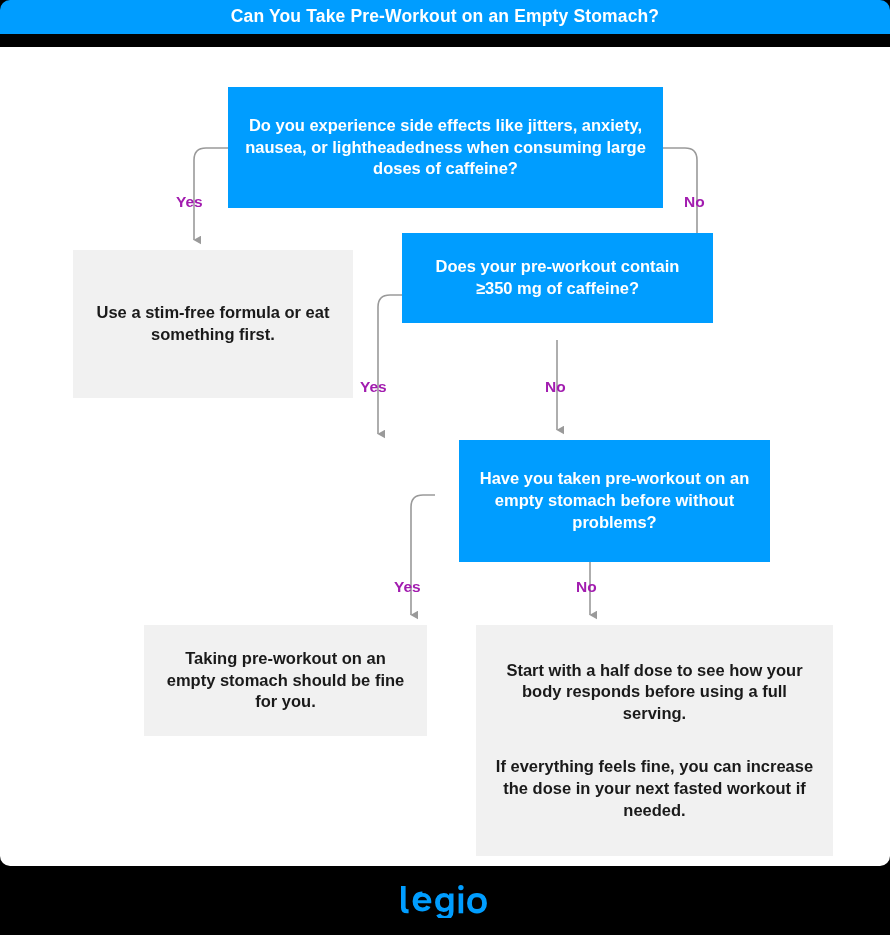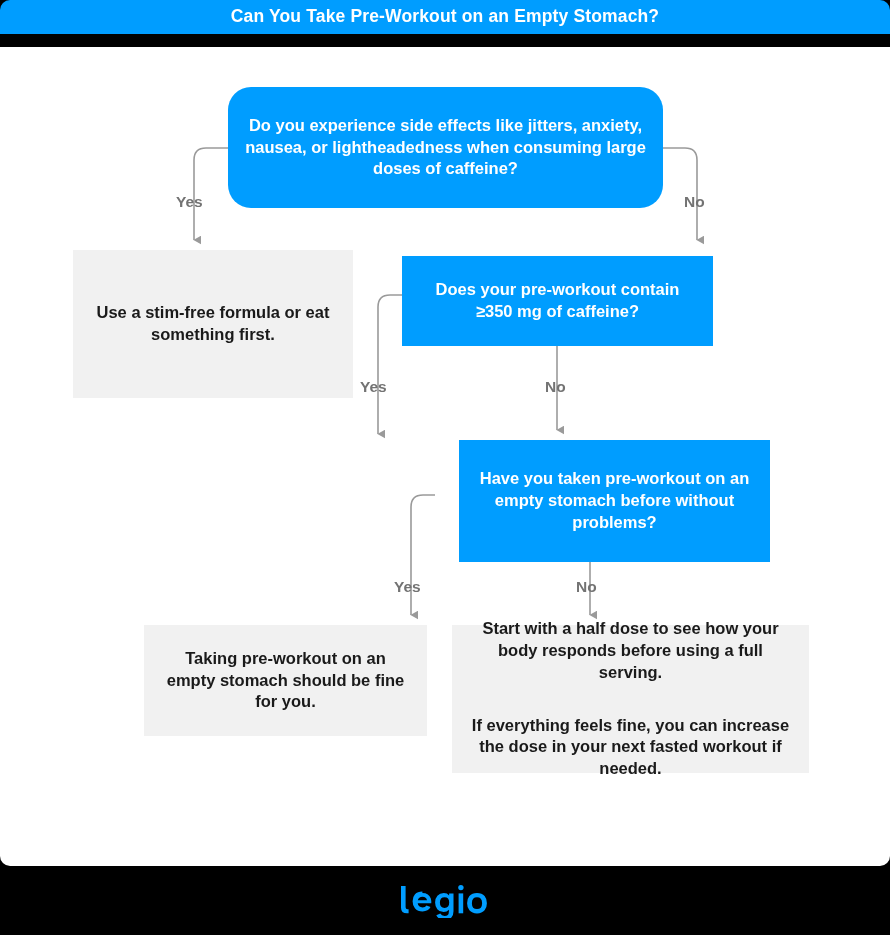--- a/index.html
+++ b/index.html
@@ -94,34 +94,34 @@
     font-size: 16.5px;
   }
   .node.outcome p {
     font-size: 16.5px;
   }
   .node p + p {
     margin-top: 31px;
   }
 
   
-  #node-q1      { left: 228px; top: 40px;  width: 435px; height: 121px; padding: 0 8px; border-radius: 23px; }
+  #node-q1      { left: 228px; top: 40px;  width: 435px; height: 121px; padding: 0 8px; }
   #node-a-yes1  { left: 73px;  top: 203px; width: 280px; height: 148px; padding: 0 16px; }
-  #node-q2      { left: 402px; top: 209px; width: 311px; height: 90px;  padding: 0 28px; }
+  #node-q2      { left: 402px; top: 186px; width: 311px; height: 90px;  padding: 0 28px; }
   #node-a-half  { left: 108px; top: 397px; width: 282px; height: 92px;  padding: 0 20px; }
   #node-q3      { left: 435px; top: 393px; width: 311px; height: 122px; padding: 0 20px; margin-left: 24px; }
   #node-a-fine  { left: 144px; top: 578px; width: 283px; height: 111px; padding: 0 20px; }
-  #node-a-start { left: 452px; top: 578px; width: 357px; height: 148px; padding: 0 18px; justify-content: center; }
+  #node-a-start { left: 476px; top: 578px; width: 357px; height: 231px; padding: 0 18px; justify-content: center; }
 
   
   .edge-label {
     position: absolute;
     font-size: 15.5px;
     font-weight: bold;
-    color: #737373;
+    color: #a21caf;
     line-height: 1;
     white-space: nowrap;
   }
   #label-q1-yes { left: 176px; top: 147px; }
   #label-q1-no  { left: 684px; top: 147px; }
   #label-q2-yes { left: 360px; top: 332px; }
   #label-q2-no  { left: 545px; top: 332px; }
   #label-q3-yes { left: 394px; top: 532px; }
   #label-q3-no  { left: 576px; top: 532px; }
 

